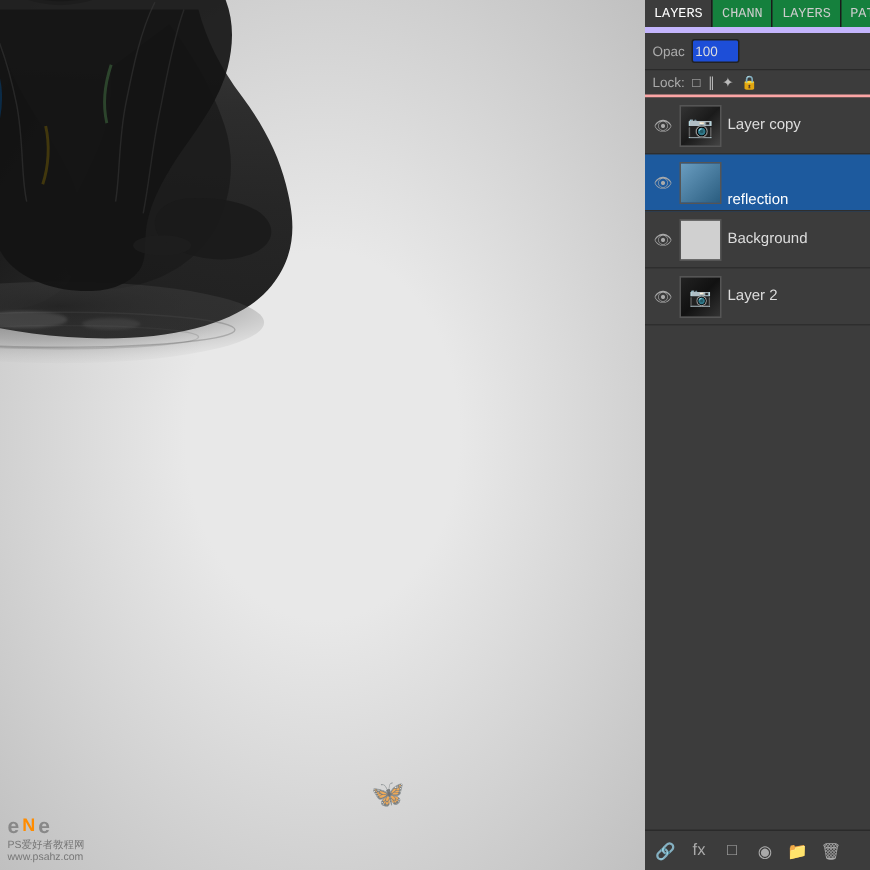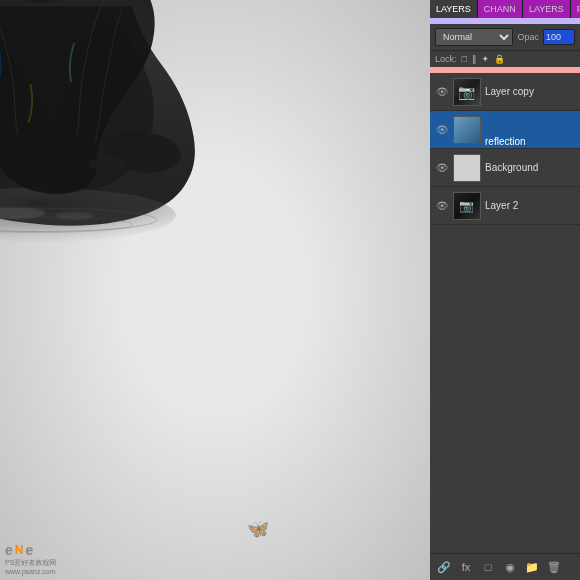--- a/index.html
+++ b/index.html
@@ -39,23 +39,24 @@
       width: 150px;
       height: 580px;
       background: #3c3c3c;
       display: flex;
       flex-direction: column;
     }
 
     
     .panel-tabs {
       display: flex;
-      background: #a21caf;
-      border-bottom: 6px solid #c4b5fd;
-      flex-shrink: 0;
+      background: #15803d;
+      border-bottom: 4px solid #c4b5fd;
+      flex-shrink: 0;
+      font-family: Liberation Mono, monospace;
     }
     .panel-tab {
       padding: 4px 6px;
       font-size: 9px;
       color: #ccc;
       cursor: pointer;
       border-right: 1px solid #1a1a1a;
       white-space: nowrap;
     }
     .panel-tab.active {
@@ -95,21 +96,21 @@
       padding: 2px;
       border-radius: 2px;
     }
 
     
     .lock-row {
       display: flex;
       align-items: center;
       padding: 3px 5px;
       background: #3c3c3c;
-      border-bottom: 6px solid #fca5a5;
+      border-bottom: 2px solid #fca5a5;
       gap: 5px;
       flex-shrink: 0;
     }
     .lock-label {
       font-size: 9px;
       color: #aaa;
     }
     .lock-icon {
       font-size: 9px;
       color: #bbb;
@@ -368,27 +369,20 @@
 <div id="ps-panel">
 
   <div class="panel-tabs">
     <div class="panel-tab active">LAYERS</div>
     <div class="panel-tab">CHANN</div>
     <div class="panel-tab">LAYERS</div>
     <div class="panel-tab">PATH</div>
   </div>
 
   <div class="blend-row">
-    <select class="blend-select">
-      <option>Normal</option>
-      <option>Dissolve</option>
-      <option>Multiply</option>
-      <option>Screen</option>
-      <option>Overlay</option>
-    </select>
     <span class="blend-label">Opac</span>
     <input class="blend-input" type="text" value="100" style="">
   </div>
 
   <div class="lock-row">
     <span class="lock-label">Lock:</span>
     <span class="lock-icon">□</span>
     <span class="lock-icon">∥</span>
     <span class="lock-icon">✦</span>
     <span class="lock-icon">🔒</span>

